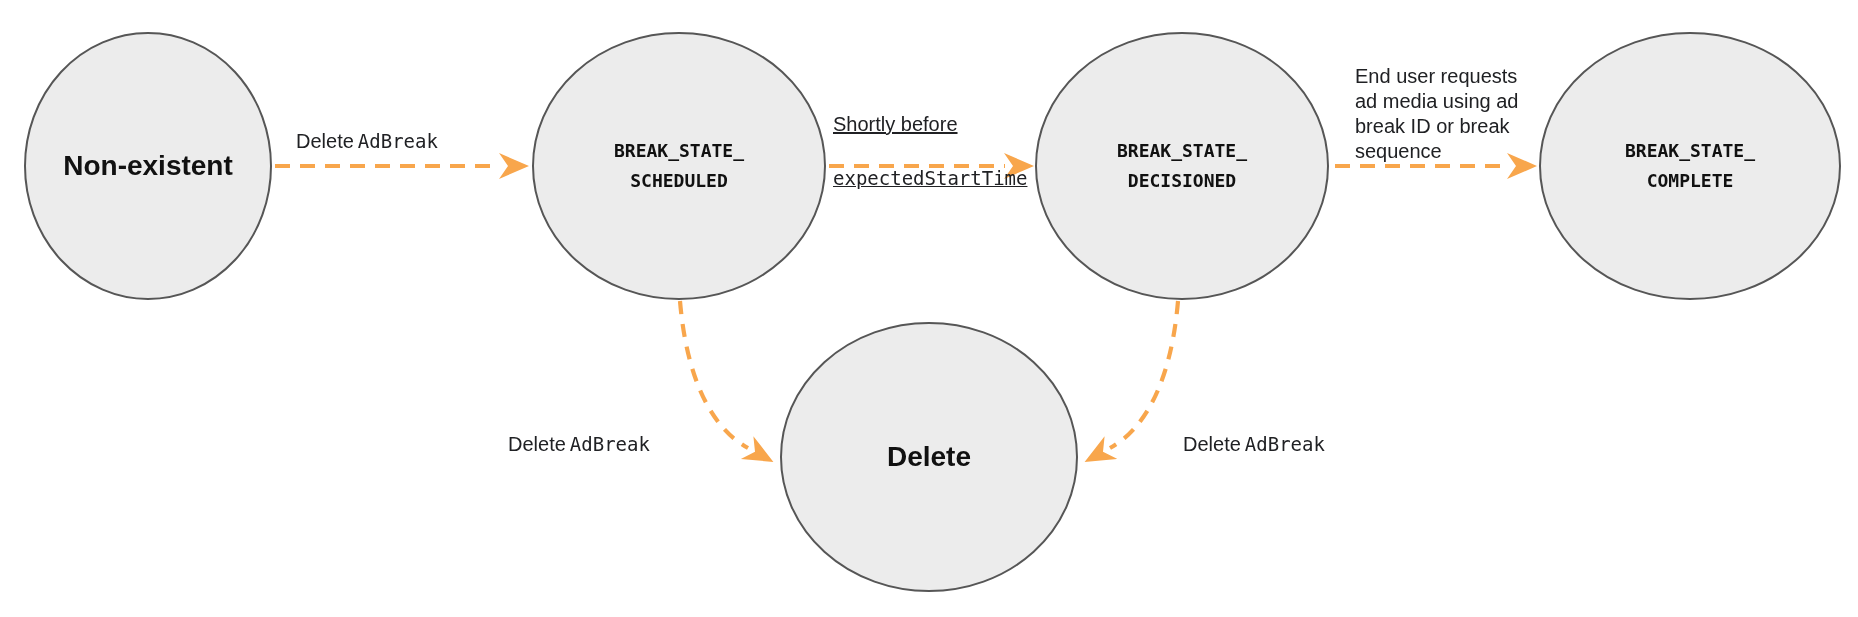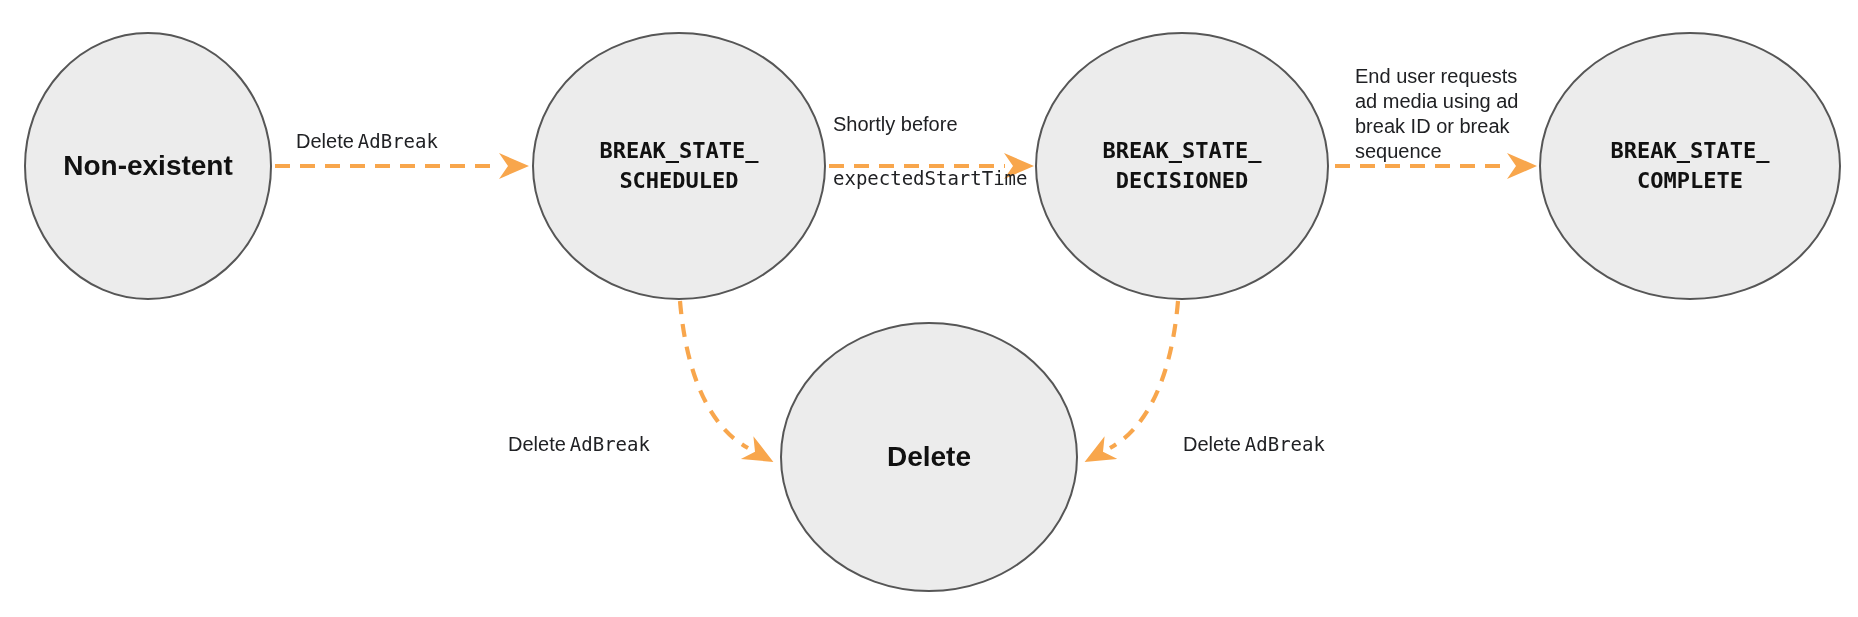--- a/index.html
+++ b/index.html
@@ -21,41 +21,41 @@
     text-align: center;
     white-space: pre-line;
     color: #111111;
     font-weight: bold;
     font-size: 28px;
     line-height: 30px;
     pointer-events: none;
   }
   .node-label.mono {
     font-family: "DejaVu Sans Mono", monospace;
-    font-size: 22px;
+    font-size: 18px;
     letter-spacing: 0px;
   }
   .node-label.sans {
     font-family: "Liberation Sans", sans-serif;
   }
 
   .edge-label {
     position: absolute;
     color: #202124;
     font-size: 20px;
     line-height: 27px;
     white-space: pre-line;
   }
   .edge-label .code {
     font-family: "DejaVu Sans Mono", monospace;
     font-size: 19px;
   }
   .edge-label .plain { font-family: "Liberation Sans", sans-serif; }
   .edge-label .code.after { margin-left: 4px; }
-  .edge-label .line { display: block; }
+  .edge-label .line { display: block; text-decoration: underline; }
 
   
   #label-non-existent        { left: 25px;   top: 33px;  width: 246px; height: 266px; }
   #label-scheduled           { left: 533px;  top: 33px;  width: 292px; height: 266px; }
   #label-decisioned          { left: 1036px; top: 33px;  width: 292px; height: 266px; }
   #label-complete            { left: 1540px; top: 33px;  width: 300px; height: 266px; }
   #label-deleted             { left: 781px;  top: 323px; width: 296px; height: 268px; }
 
   #edge-label-create         { left: 296px;  top: 101px; }
   #edge-label-shortly        { left: 833px;  top: 84px;  }

